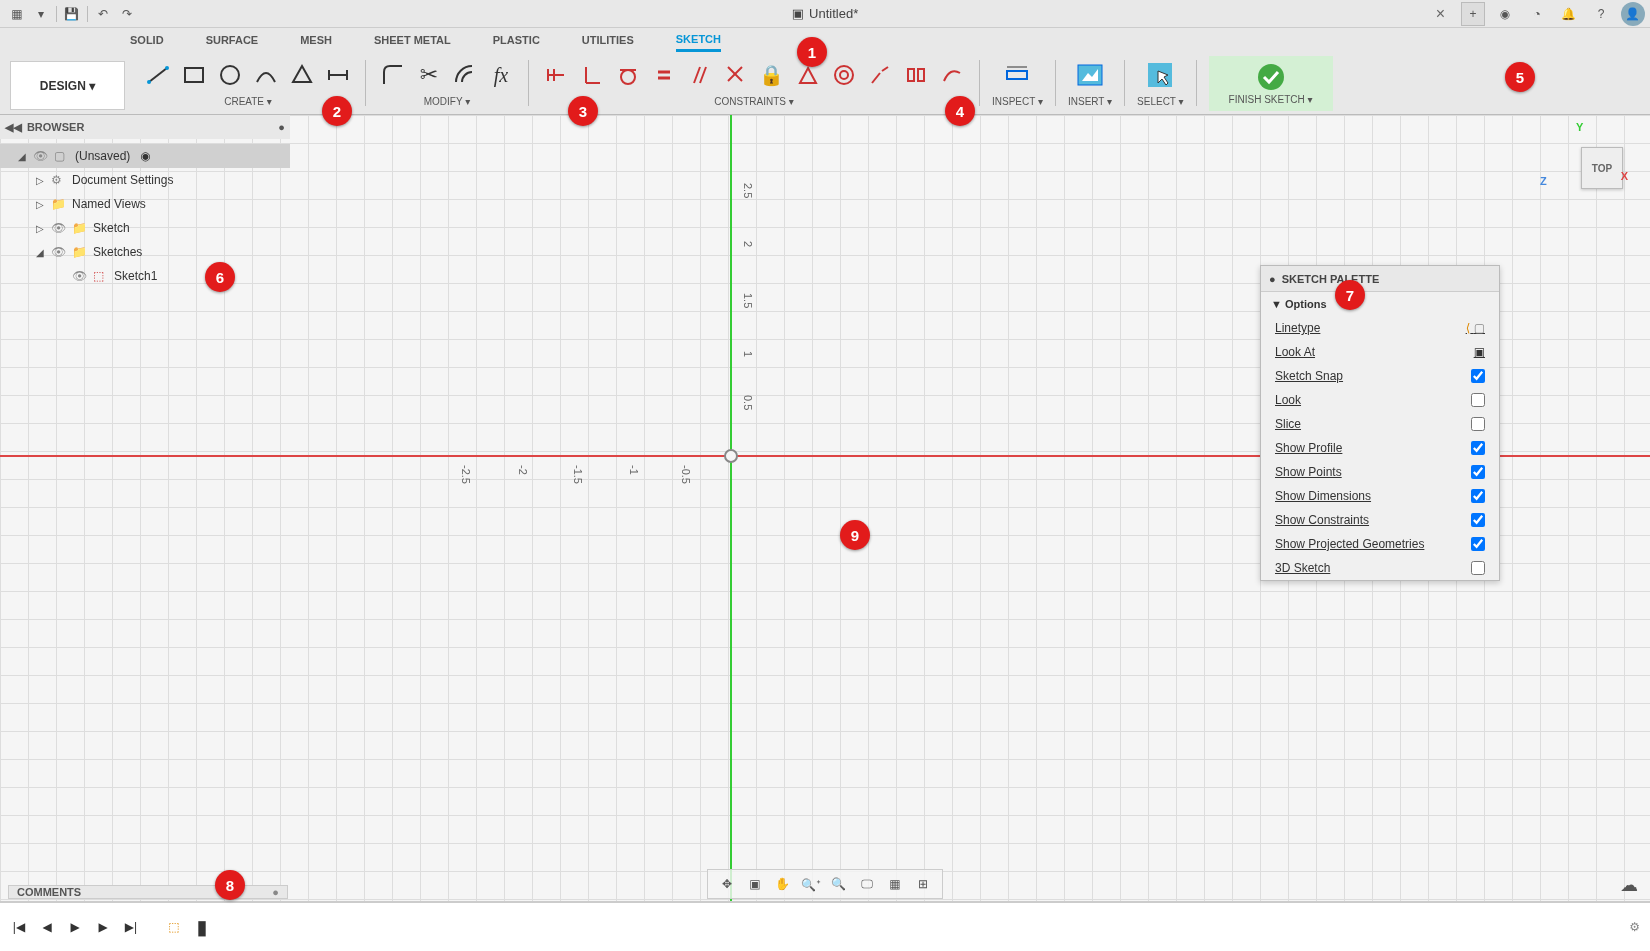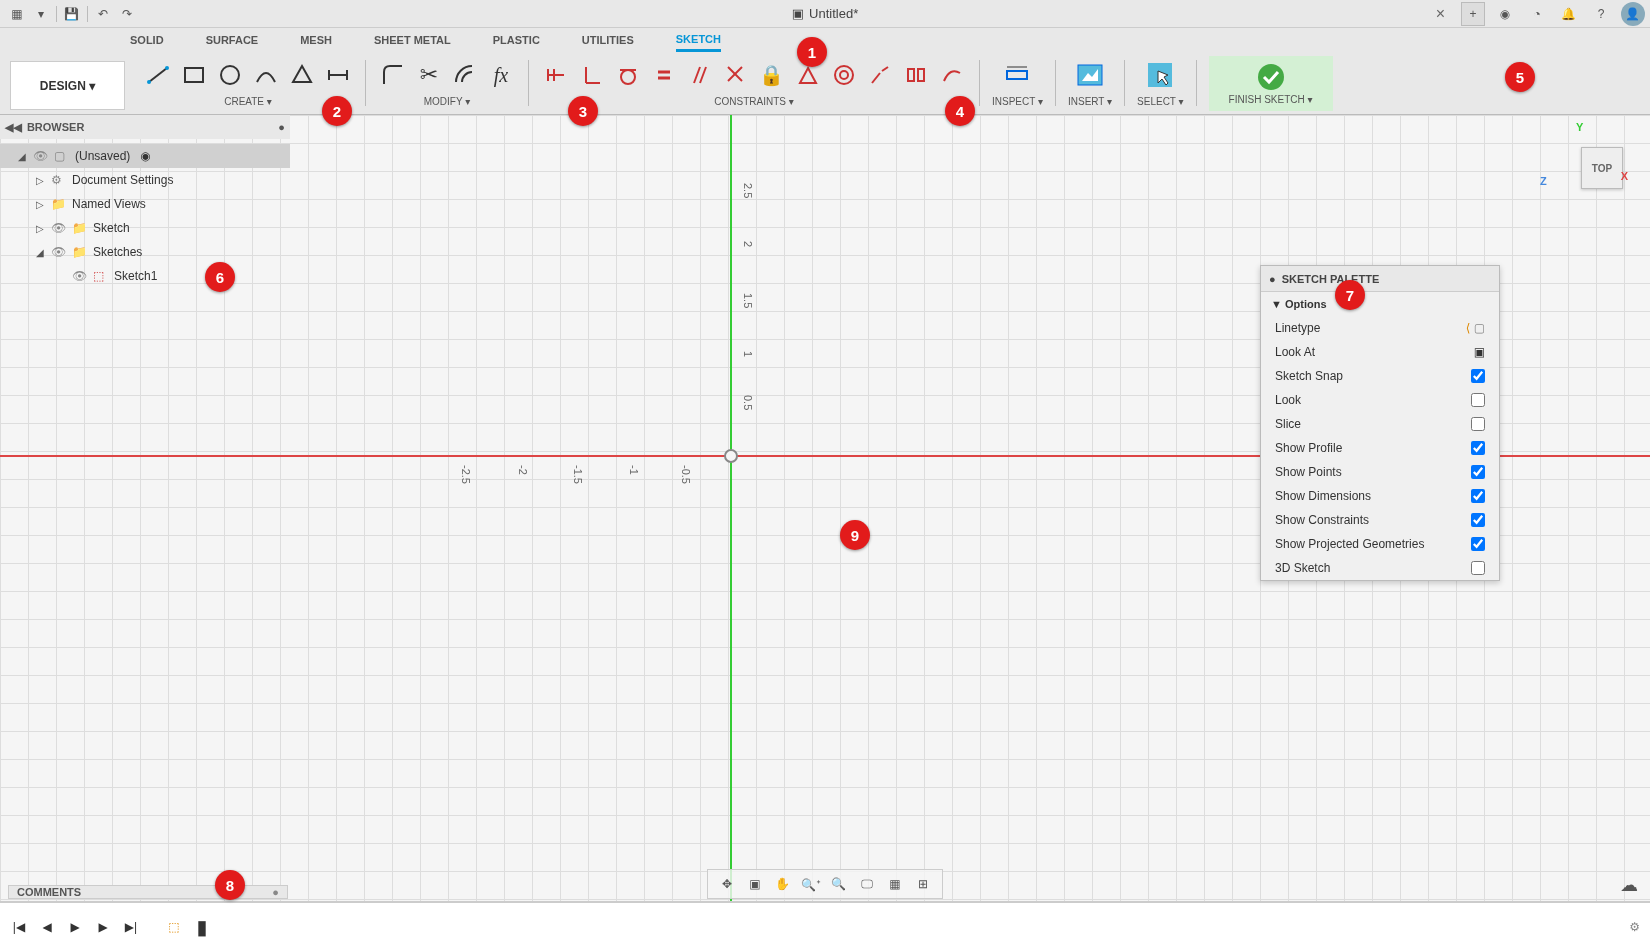--- a/index.html
+++ b/index.html
@@ -56,21 +56,21 @@
 .tree-item.sub2 { padding-left: 72px; }
 .tree-item.root { background: #d0d0d0; }
 .tri { width: 10px; color: #555; font-size: 10px; }
 .eye { width: 16px; color: #888; }
 .folder-ic { width: 16px; color: #888; }
 
 
 .sketch-palette { position: absolute; top: 265px; right: 150px; width: 240px; background: #f0f0f0; border: 1px solid #bbb; box-shadow: 0 2px 6px rgba(0,0,0,0.2); }
 .palette-header { height: 26px; background: #e8e8e8; border-bottom: 1px solid #ccc; display: flex; align-items: center; padding: 0 8px; font-size: 11px; font-weight: bold; color: #444; }
 .palette-options-hdr { padding: 6px 10px; font-size: 11px; font-weight: bold; color: #333; }
-.palette-row { display: flex; align-items: center; justify-content: space-between; padding: 5px 14px; font-size: 12px; color: #333; }
+.palette-row { display: flex; align-items: center; justify-content: space-between; padding: 5px 14px; font-size: 12px; color: #333; text-decoration: underline; }
 .palette-row input[type=checkbox] { width: 14px; height: 14px; }
 .palette-footer { padding: 8px 10px; text-align: right; }
 .palette-footer .btn { background: #fff; border: 1px solid #aaa; padding: 4px 10px; font-size: 12px; cursor: pointer; }
 
 
 .comments-bar { position: absolute; bottom: 52px; left: 8px; width: 280px; height: 14px; background: #e8e8e8; border: 1px solid #ccc; display: flex; align-items: center; padding: 0 8px; font-size: 11px; font-weight: bold; color: #555; }
 .comments-bar .dot { margin-left: auto; color: #888; }
 
 
 .bottom-nav { position: absolute; bottom: 52px; left: 50%; transform: translateX(-50%); display: flex; align-items: center; gap: 6px; background: rgba(245,245,245,0.8); padding: 3px 8px; border: 1px solid #ccc; }

